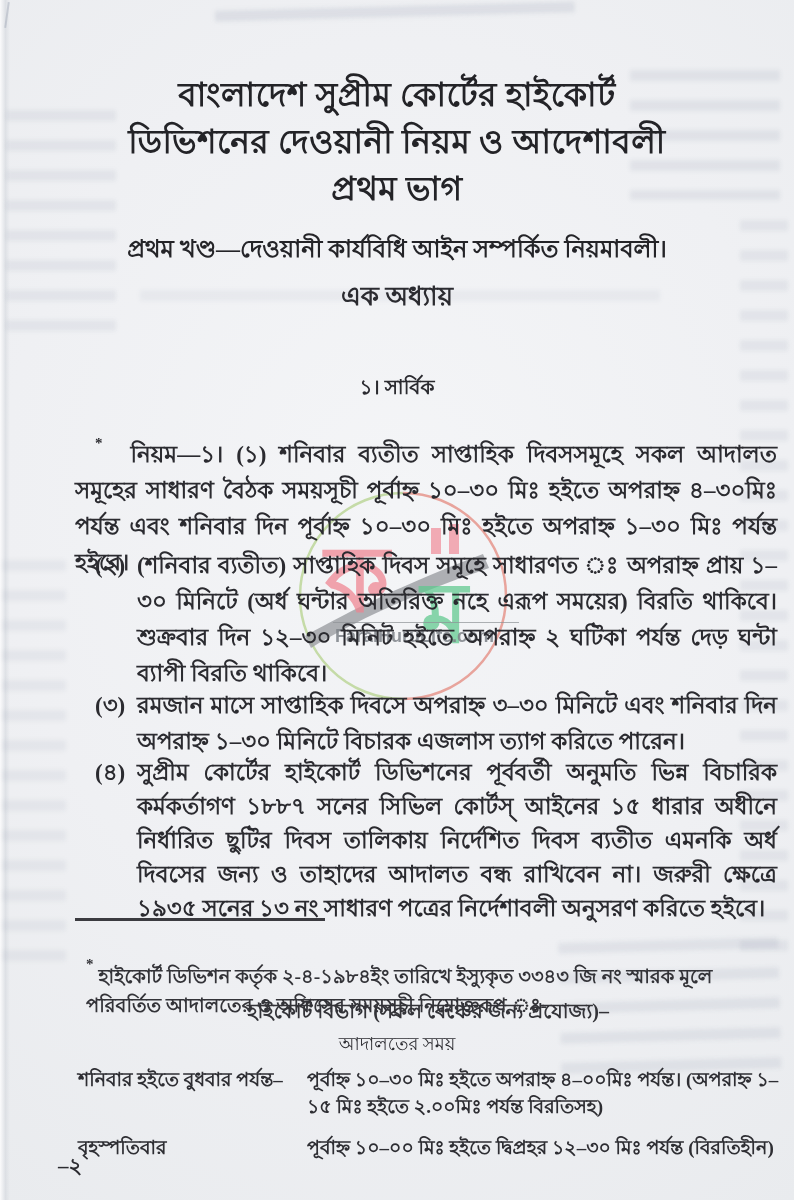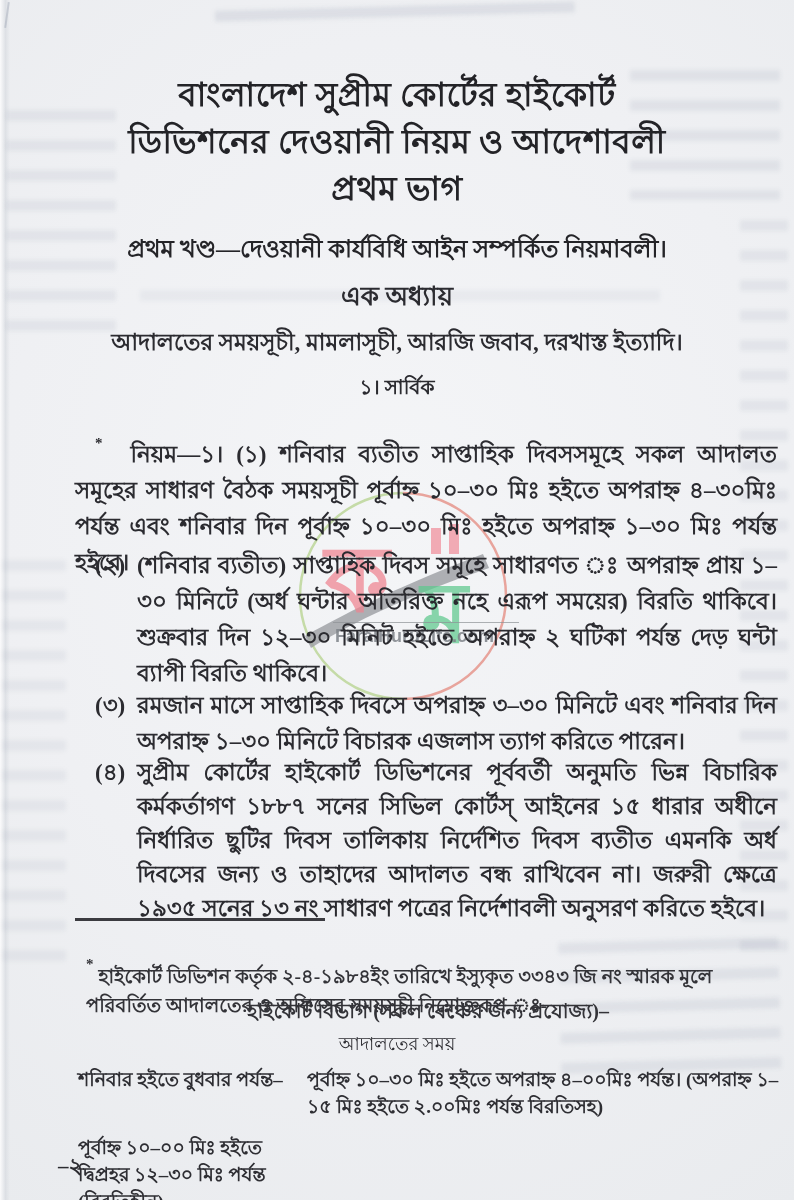--- a/index.html
+++ b/index.html
@@ -91,21 +91,20 @@
   </div>
 
   <div class="abs center part-heading">প্রথম খণ্ড—দেওয়ানী কার্যবিধি আইন সম্পর্কিত নিয়মাবলী।</div>
 
   <div class="abs center title">
     <div>বাংলাদেশ সুপ্রীম কোর্টের হাইকোর্ট</div>
     <div>ডিভিশনের দেওয়ানী নিয়ম ও আদেশাবলী</div>
     <div>প্রথম ভাগ</div>
   </div>
   <div class="abs center chapter-heading">এক অধ্যায়</div>
-  <div class="abs center chapter-subtitle">আদালতের সময়সূচী, মামলাসূচী, আরজি জবাব, দরখাস্ত ইত্যাদি।</div>
   <div class="abs center section-heading">১। সার্বিক</div>
 
   <p class="abs body-par rule1"><span class="indent"></span><sup class="star">*</sup><span class="star-gap"></span><span>নিয়ম—১। (১) শনিবার ব্যতীত সাপ্তাহিক দিবসসমূহে সকল আদালত সমূহের সাধারণ বৈঠক সময়সূচী পূর্বাহ্ন ১০–৩০ মিঃ হইতে অপরাহ্ন ৪–৩০মিঃ পর্যন্ত এবং শনিবার দিন পূর্বাহ্ন ১০–৩০ মিঃ হইতে অপরাহ্ন ১–৩০ মিঃ পর্যন্ত হইবে।</span></p>
 
   <div class="abs clause clause2">
     <span class="mk">(২)</span>
     <span class="txt">(শনিবার ব্যতীত) সাপ্তাহিক দিবস সমূহে সাধারণত ঃ অপরাহ্ন প্রায় ১–৩০ মিনিটে (অর্ধ ঘন্টার অতিরিক্ত নহে এরূপ সময়ের) বিরতি থাকিবে। শুক্রবার দিন ১২–৩০ মিনিট হইতে অপরাহ্ন ২ ঘটিকা পর্যন্ত দেড় ঘন্টা ব্যাপী বিরতি থাকিবে।</span>
   </div>
 
   <div class="abs clause clause3">
@@ -125,19 +124,20 @@
   <div class="abs division-note">হাইকোর্ট বিভাগ (সকল বেঞ্চের জন্য প্রযোজ্য)–</div>
 
   <div class="abs center schedule-heading">আদালতের সময়</div>
 
   <div class="abs schedule">
     <div class="sched-row">
       <span>শনিবার হইতে বুধবার পর্যন্ত–</span>
       <span>পূর্বাহ্ন ১০–৩০ মিঃ হইতে অপরাহ্ন ৪–০০মিঃ পর্যন্ত। (অপরাহ্ন ১–১৫ মিঃ হইতে ২.০০মিঃ পর্যন্ত বিরতিসহ)</span>
     </div>
     <div class="sched-row">
+      <span>বৃহস্পতিবার</span>
       <span>পূর্বাহ্ন ১০–০০ মিঃ হইতে দ্বিপ্রহর ১২–৩০ মিঃ পর্যন্ত (বিরতিহীন)</span>
     </div>
   </div>
 
   <div class="abs page-number">–২</div>
 
 </div>
 
 </body></html>

